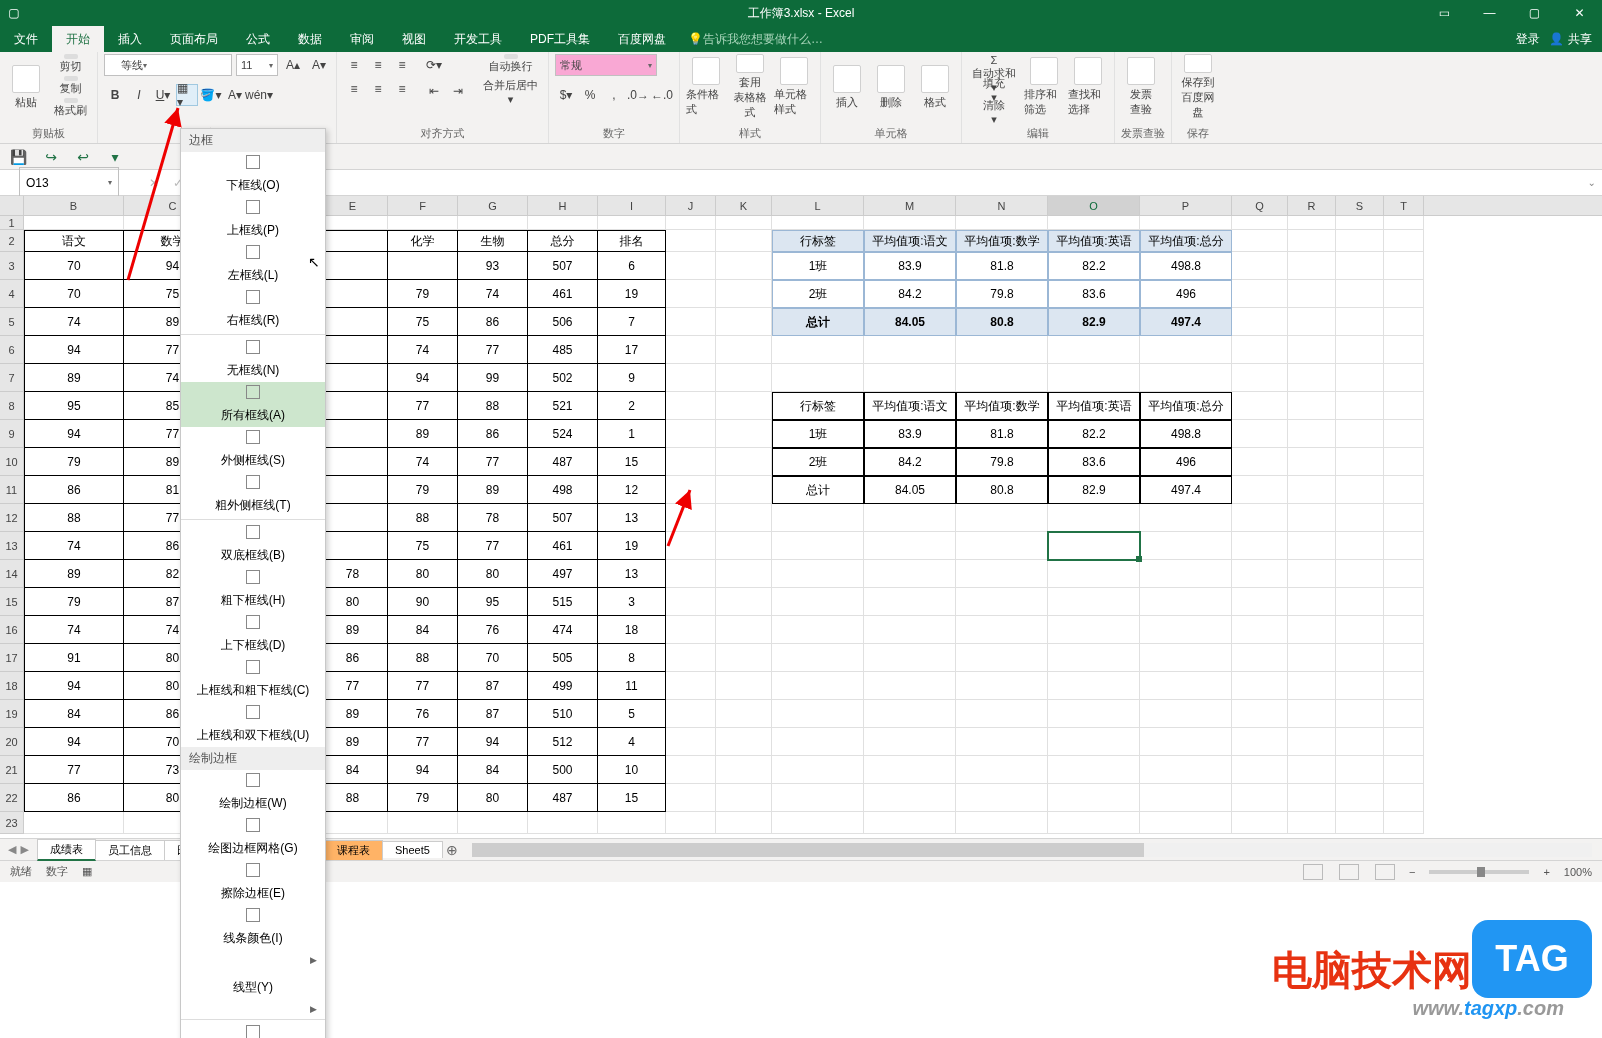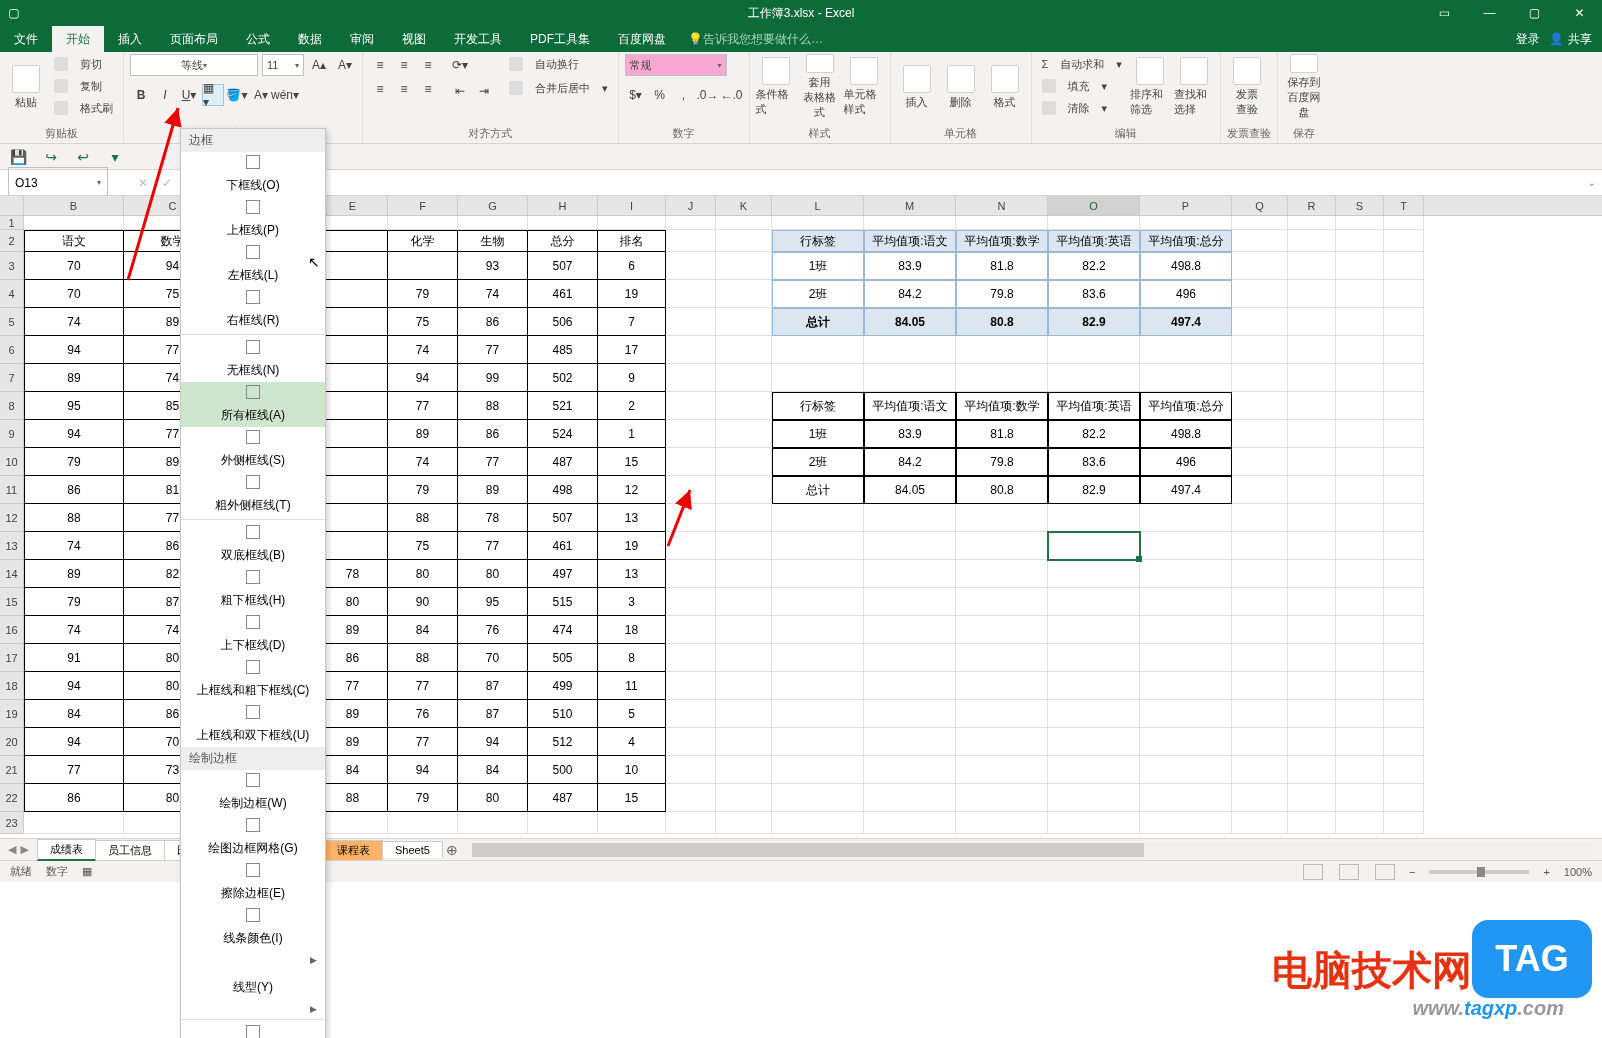--- a/index.html
+++ b/index.html
@@ -23,39 +23,39 @@
 .ribbon-tabs .right { display: flex; align-items: center; padding-right: 10px; gap: 10px; }
 
 
 .ribbon { background: #f3f2f1; border-bottom: 1px solid #d4d4d4; height: 92px; display: flex; font-size: 11px; color: #444; }
 .group { border-right: 1px solid #e1e1e1; padding: 2px 6px 0 6px; display: flex; flex-direction: column; }
 .group .controls { flex: 1; display: flex; align-items: flex-start; gap: 4px; }
 .group .label { text-align: center; font-size: 11px; color: #666; padding-bottom: 2px; }
 .big-btn { display: flex; flex-direction: column; align-items: center; justify-content: center; width: 40px; height: 66px; gap: 2px; cursor: pointer; }
 .big-btn .icn { width: 28px; height: 28px; border: 1px solid #d0d0d0; background: #fff; border-radius: 2px; }
 .small-row { display: flex; flex-direction: column; gap: 2px; }
-.small-btn { height: 20px; padding: 0 4px; display: flex; align-items: center; gap: 12px; cursor: pointer; }
+.small-btn { height: 20px; padding: 0 4px; display: flex; align-items: center; gap: 0; cursor: pointer; flex-direction: column; }
 .small-btn .icn { width: 14px; height: 14px; background: #ddd; border-radius: 2px; }
-.font-sel { width: 128px; height: 22px; border: 1px solid #c0c0c0; background:#fff; font-size: 11px; padding: 0 16px; display:flex; align-items:center; justify-content:center; position:relative;}
+.font-sel { width: 128px; height: 22px; border: 1px solid #c0c0c0; background:#fff; font-size: 11px; padding: 0 16px; display:flex; align-items:center; justify-content:flex-start; position:relative;}
 .size-sel { width: 42px; height: 22px; border: 1px solid #c0c0c0; background:#fff; font-size: 11px; padding: 0 4px; display:flex; align-items:center; justify-content:space-between;}
 .sel-caret{font-size:8px;color:#666}
 .row2 { display: flex; gap: 2px; margin-top: 4px; }
 .mini { width: 22px; height: 22px; display: flex; align-items: center; justify-content: center; cursor: pointer; font-size: 12px; }
 .mini.border-btn{border:1px solid #a0c8e0;background:#e0eef8;}
 .mini .ul{width:14px;height:2px;background:#c00;margin-top:10px;}
 .align-grid{display:grid;grid-template-columns:repeat(3,22px);grid-template-rows:repeat(2,22px);gap:2px;}
 .num-sel{width:102px;height:22px;border:1px solid #c0c0c0;background:#f9a8d4;display:flex;align-items:center;justify-content:space-between;padding:0 4px;font-size:11px;}
 
 
 .qat { background:#f3f2f1; height: 26px; display: flex; align-items: center; gap: 14px; padding: 0 10px; border-bottom:1px solid #d4d4d4; }
 .qat .q { width: 18px; height: 18px; display:flex; align-items:center; justify-content:center; color:#217346; cursor:pointer; font-size:14px;}
 
 
 .fbar { height: 26px; border-bottom: 1px solid #d4d4d4; display: flex; align-items: center; background:#fff; }
-.namebox { width: 100px; height: 32px; border: 1px solid #c0c0c0; margin-left: 8px; display:flex; align-items:center; padding: 0 6px; font-size: 12px; justify-content:space-between;}
+.namebox { width: 100px; height: 32px; border: 1px solid #c0c0c0; margin-left: 19px; display:flex; align-items:center; padding: 0 6px; font-size: 12px; justify-content:space-between;}
 .fbar .fx { width: 24px; text-align: center; color:#777; font-style: italic; margin-left: 16px;}
 .fbar .btns{margin-left:30px;display:flex;gap:14px;color:#bbb;font-size:12px;}
 .fbar .expand{margin-left:auto;margin-right:6px;color:#888;font-size:10px;}
 
 
 .grid-wrap { position: relative; height: 642px; overflow: hidden; background:#fff;}
 .colhdr { display: flex; height: 20px; background: #e6e6e6; border-bottom: 1px solid #ccc; font-size: 11px; color:#444;}
 .colhdr .corner{width:24px;border-right:1px solid #ccc;background:#e6e6e6;}
 .colhdr .ch { border-right: 1px solid #ccc; display:flex; align-items:center; justify-content:center; }
 .colhdr .ch.sel{background:#d2d2d2;color:#0d6b3a;}

